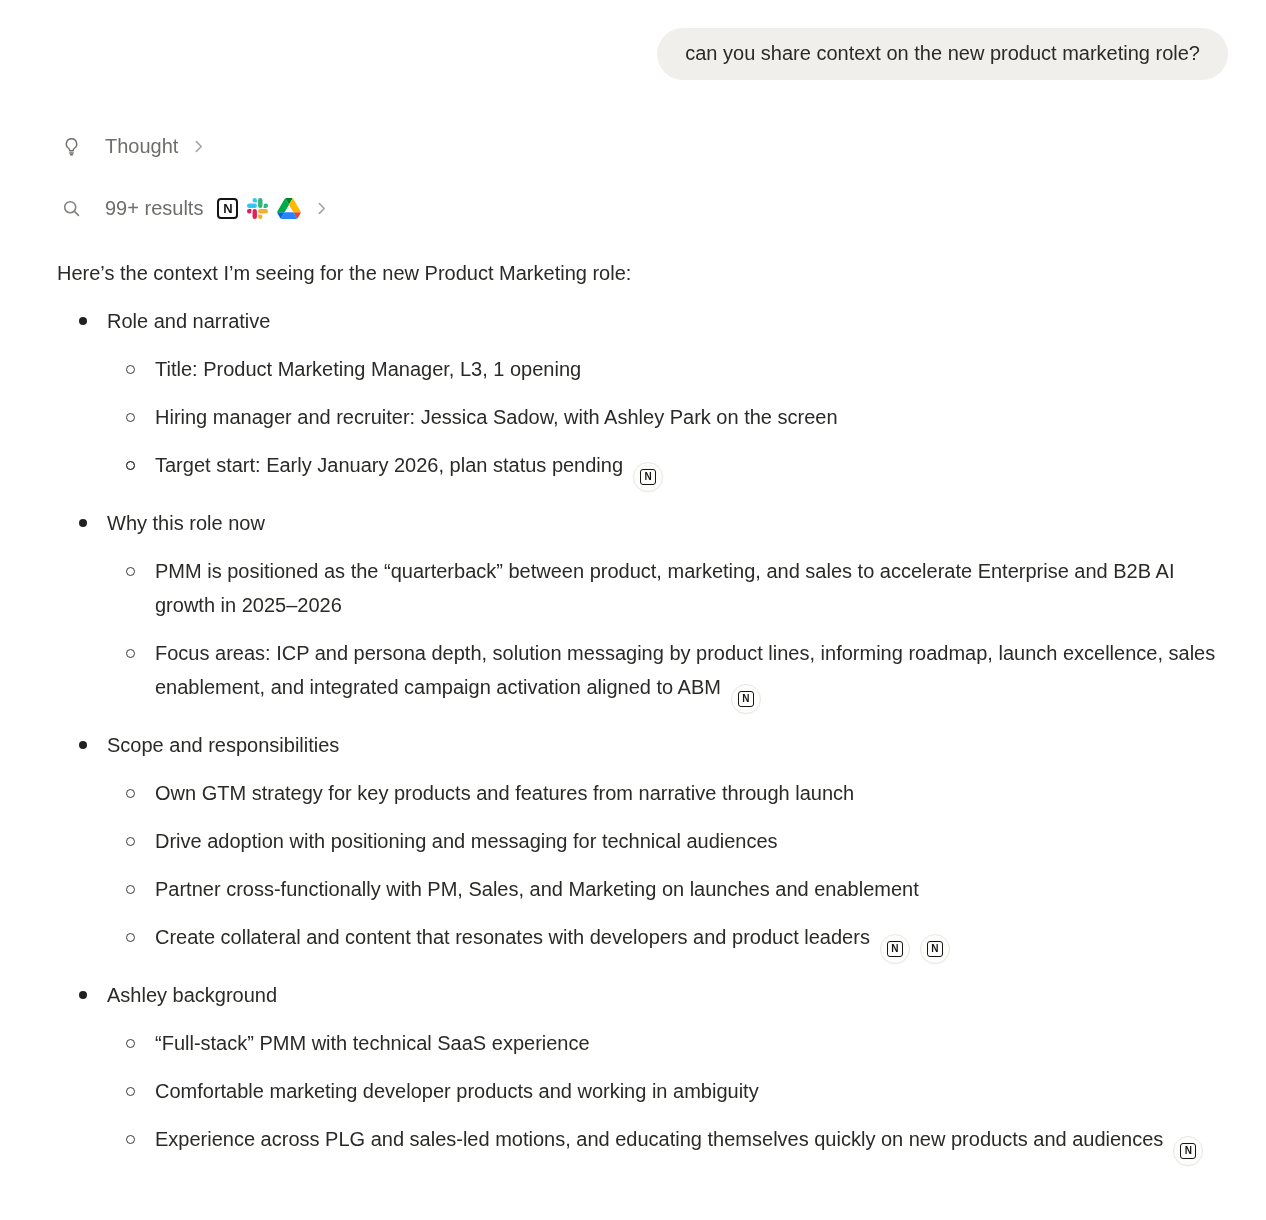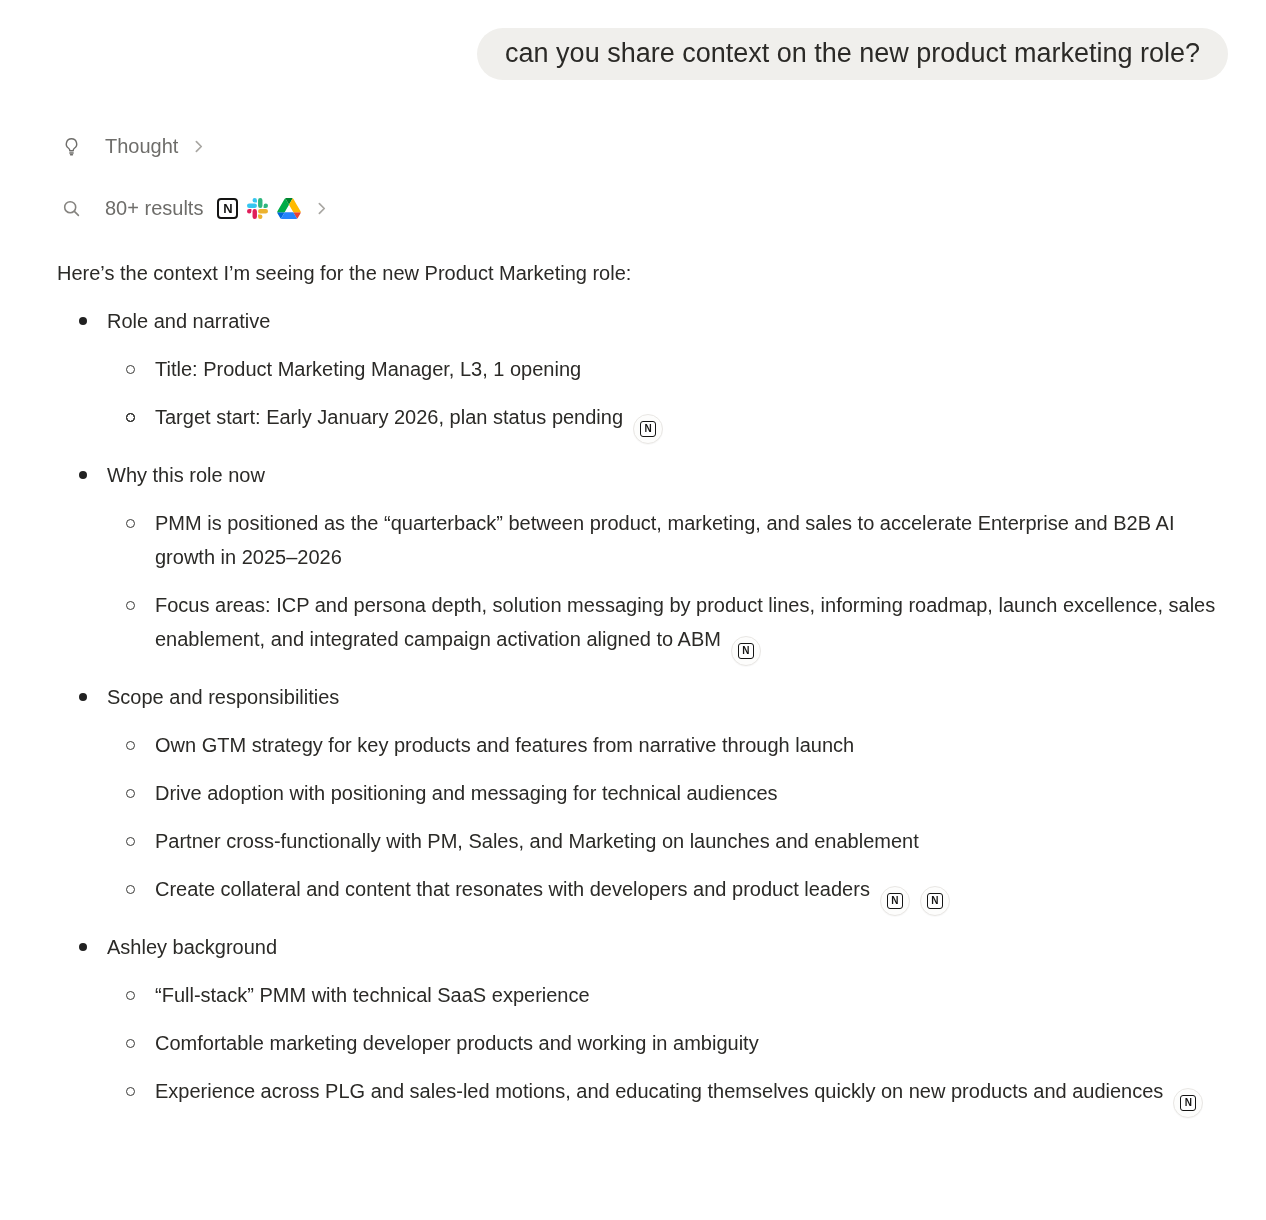--- a/index.html
+++ b/index.html
@@ -11,21 +11,21 @@
     color: #2b2a27;
     overflow: hidden;
   }
 
   
   .user-row { display: flex; justify-content: flex-end; padding: 28px 38px 0 0; }
   .user-bubble {
     background: #f0efec;
     border-radius: 26px;
     padding: 12px 28px 13px 28px;
-    font-size: 27px;
+    font-size: 20px;
     line-height: 27px;
     color: #2b2a27;
     max-width: 900px;
   }
 
   
   .step-row {
     display: flex; align-items: center;
     margin-left: 60px;
     color: #6e6d6a;
@@ -118,21 +118,21 @@
   </span>
 </div>
 
 <div class="step-row results-row">
   <span class="step-icon">
     <svg width="21" height="21" viewBox="0 0 24 24" fill="none" stroke="#85837f" stroke-width="1.8" stroke-linecap="round">
       <circle cx="10.5" cy="10.5" r="6.3"></circle>
       <path d="m15.3 15.3 4.6 4.6"></path>
     </svg>
   </span>
-  <span class="step-label">80+ results</span>
+  <span class="step-label">99+ results</span>
   <span class="source-icons">
     <span class="notion-box">N</span>
     <span style="display:inline-flex;">
       <svg width="21" height="21" viewBox="0 0 24 24">
         <path d="M5.042 15.165a2.528 2.528 0 0 1-2.52 2.523A2.528 2.528 0 0 1 0 15.165a2.527 2.527 0 0 1 2.522-2.52h2.52v2.52zM6.313 15.165a2.527 2.527 0 0 1 2.521-2.52 2.527 2.527 0 0 1 2.521 2.52v6.313A2.528 2.528 0 0 1 8.834 24a2.528 2.528 0 0 1-2.521-2.522v-6.313z" fill="#E01E5A"></path>
         <path d="M8.834 5.042a2.528 2.528 0 0 1-2.521-2.52A2.528 2.528 0 0 1 8.834 0a2.528 2.528 0 0 1 2.521 2.522v2.52H8.834zM8.834 6.313a2.528 2.528 0 0 1 2.521 2.521 2.528 2.528 0 0 1-2.521 2.521H2.522A2.528 2.528 0 0 1 0 8.834a2.528 2.528 0 0 1 2.522-2.521h6.312z" fill="#36C5F0"></path>
         <path d="M18.956 8.834a2.528 2.528 0 0 1 2.522-2.521A2.528 2.528 0 0 1 24 8.834a2.528 2.528 0 0 1-2.522 2.521h-2.522V8.834zM17.688 8.834a2.528 2.528 0 0 1-2.523 2.521 2.527 2.527 0 0 1-2.52-2.521V2.522A2.527 2.527 0 0 1 15.165 0a2.528 2.528 0 0 1 2.523 2.522v6.312z" fill="#2EB67D"></path>
         <path d="M15.165 18.956a2.528 2.528 0 0 1 2.523 2.522A2.528 2.528 0 0 1 15.165 24a2.527 2.527 0 0 1-2.52-2.522v-2.522h2.52zM15.165 17.688a2.527 2.527 0 0 1-2.52-2.523 2.526 2.526 0 0 1 2.52-2.52h6.313A2.527 2.527 0 0 1 24 15.165a2.528 2.528 0 0 1-2.522 2.523h-6.313z" fill="#ECB22E"></path>
       </svg>
     </span>
@@ -162,28 +162,28 @@
       <span class="marker"></span>
       <span>Role and narrative</span>
     </div>
     <ul>
           <li class="sub-item">
     <span class="marker"></span>
     <span>Title: Product Marketing Manager, L3, 1 opening</span><span class="citations"></span>
   </li>
           <li class="sub-item">
     <span class="marker"></span>
+    <span>Hiring manager and recruiter: Jessica Sadow, with Ashley Park on the screen</span><span class="citations"></span>
+  </li>
+          <li class="sub-item">
+    <span class="marker"></span>
     <span class="citations"></span>
   </li>
           <li class="sub-item">
     <span class="marker"></span>
-    <span class="citations"></span>
-  </li>
-          <li class="sub-item">
-    <span class="marker"></span>
     <span>Target start: Early January 2026, plan status pending</span><span class="citations"><span class="cite-badge">
                 <span class="notion-mini">N</span>
               </span></span>
   </li>
         </ul>
   </li>
       <li>
     <div class="section-title">
       <span class="marker"></span>
       <span>Why this role now</span>

